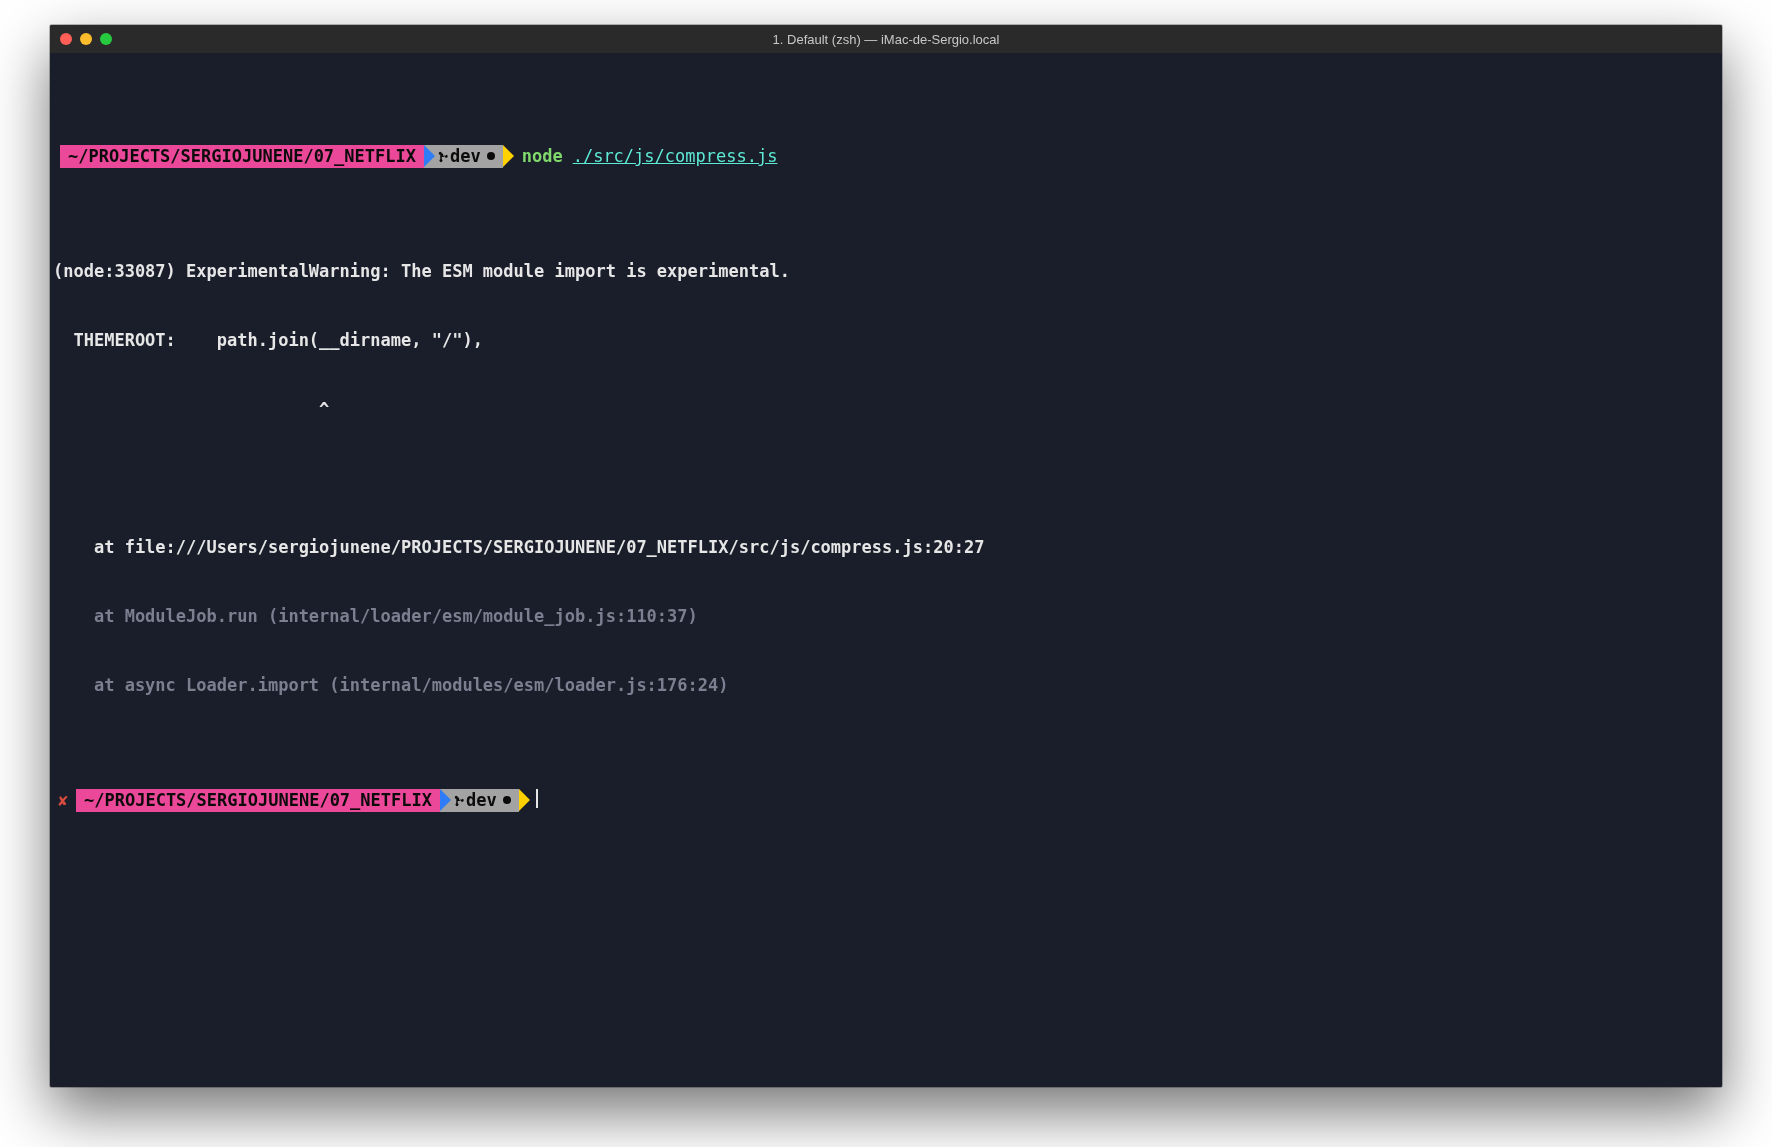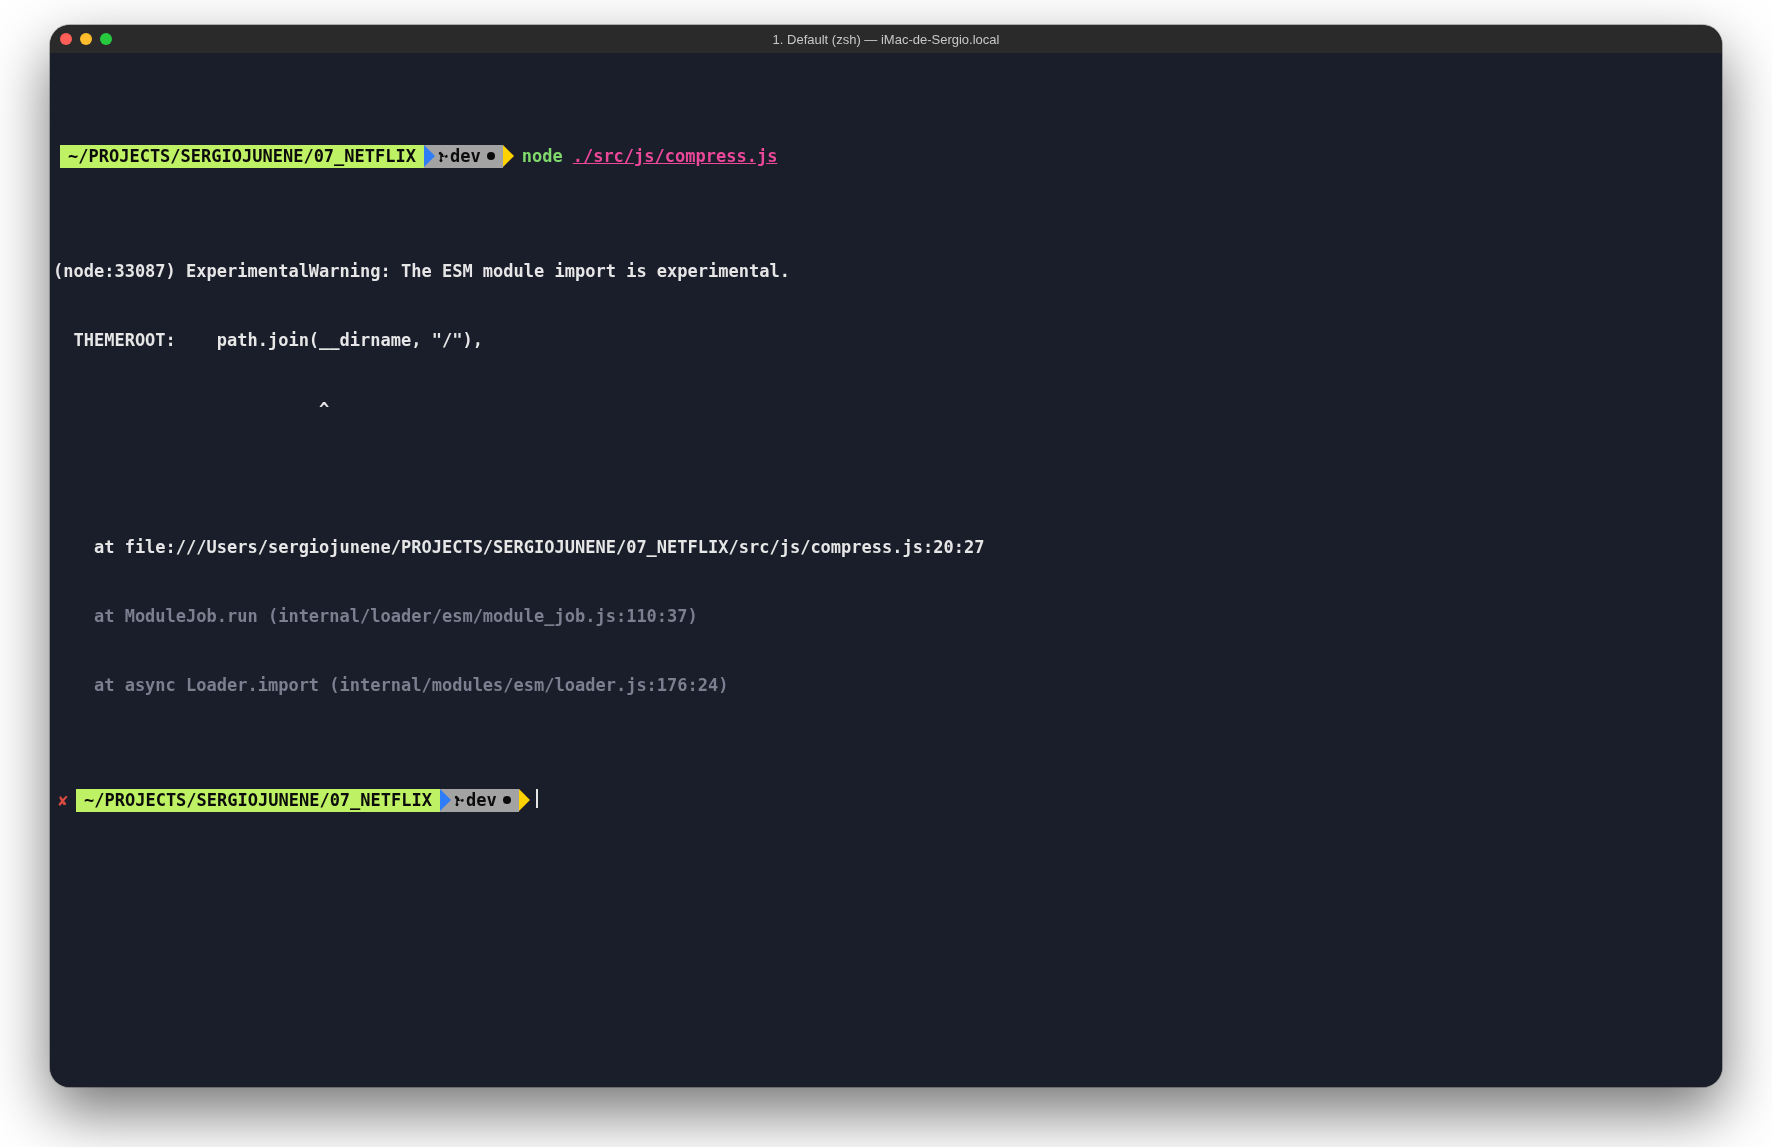--- a/index.html
+++ b/index.html
@@ -8,21 +8,21 @@
     width: 1772px;
     height: 1147px;
     position: relative;
     background: #ffffff;
     padding: 25px 50px 60px 50px;
   }
   .window {
     width: 100%;
     height: 100%;
     background: #1a1d2a;
-    border-radius: 20px;
+    border-radius: 2px;
     overflow: hidden;
     box-shadow: 0 25px 60px rgba(0,0,0,0.55), 0 0 0 1px rgba(0,0,0,0.25);
     display: flex;
     flex-direction: column;
   }
   .titlebar {
     height: 28px;
     background: #2a2a2a;
     display: flex;
     align-items: center;
@@ -68,21 +68,21 @@
     flex: 0 0 auto;
   }
   .pl { display: flex; align-items: stretch; height: 23px; }
   .seg {
     display: inline-flex;
     align-items: center;
     height: 23px;
     padding: 0 8px;
     position: relative;
   }
-  .seg.blue   { background: #bef264; color: #0b0b0b; font-weight: 600;}
+  .seg.blue   { background: #ec4899; color: #0b0b0b; font-weight: 600;}
   .seg.yellow { background: #a3a3a3; color: #0b0b0b; font-weight: 600;}
   .arrow-blue {
     width: 0; height: 0;
     border-top: 11.5px solid transparent;
     border-bottom: 11.5px solid transparent;
     border-left: 11px solid #2f7df6;
     display: inline-block;
     position: relative;
     z-index: 2;
   }
@@ -91,21 +91,21 @@
     border-top: 11.5px solid transparent;
     border-bottom: 11.5px solid transparent;
     border-left: 11px solid #ffd100;
     display: inline-block;
     position: relative;
     z-index: 2;
   }
   .seg.after-arrow { padding-left: 14px; margin-left: -11px; }
   .cmd { padding-left: 8px; display: inline-flex; align-items: flex-start; }
   .cmd-green { color: #7fd96b; font-weight: 600; }
-  .cmd-path  { color: #ec4899; text-decoration: underline; font-weight: 700; padding-left: 10px;}
+  .cmd-path  { color: #5eead4; text-decoration: underline; font-weight: 400; padding-left: 10px;}
   .out { padding-left: 3px; color: #e6e6e6; font-weight: 600;}
   .dim { color: #7b7f8f; }
   .status-x {
     width: 26px;
     display: inline-flex;
     align-items: center;
     justify-content: center;
     color: #d94b3f;
     font-weight: 700;
     font-size: 16px;

